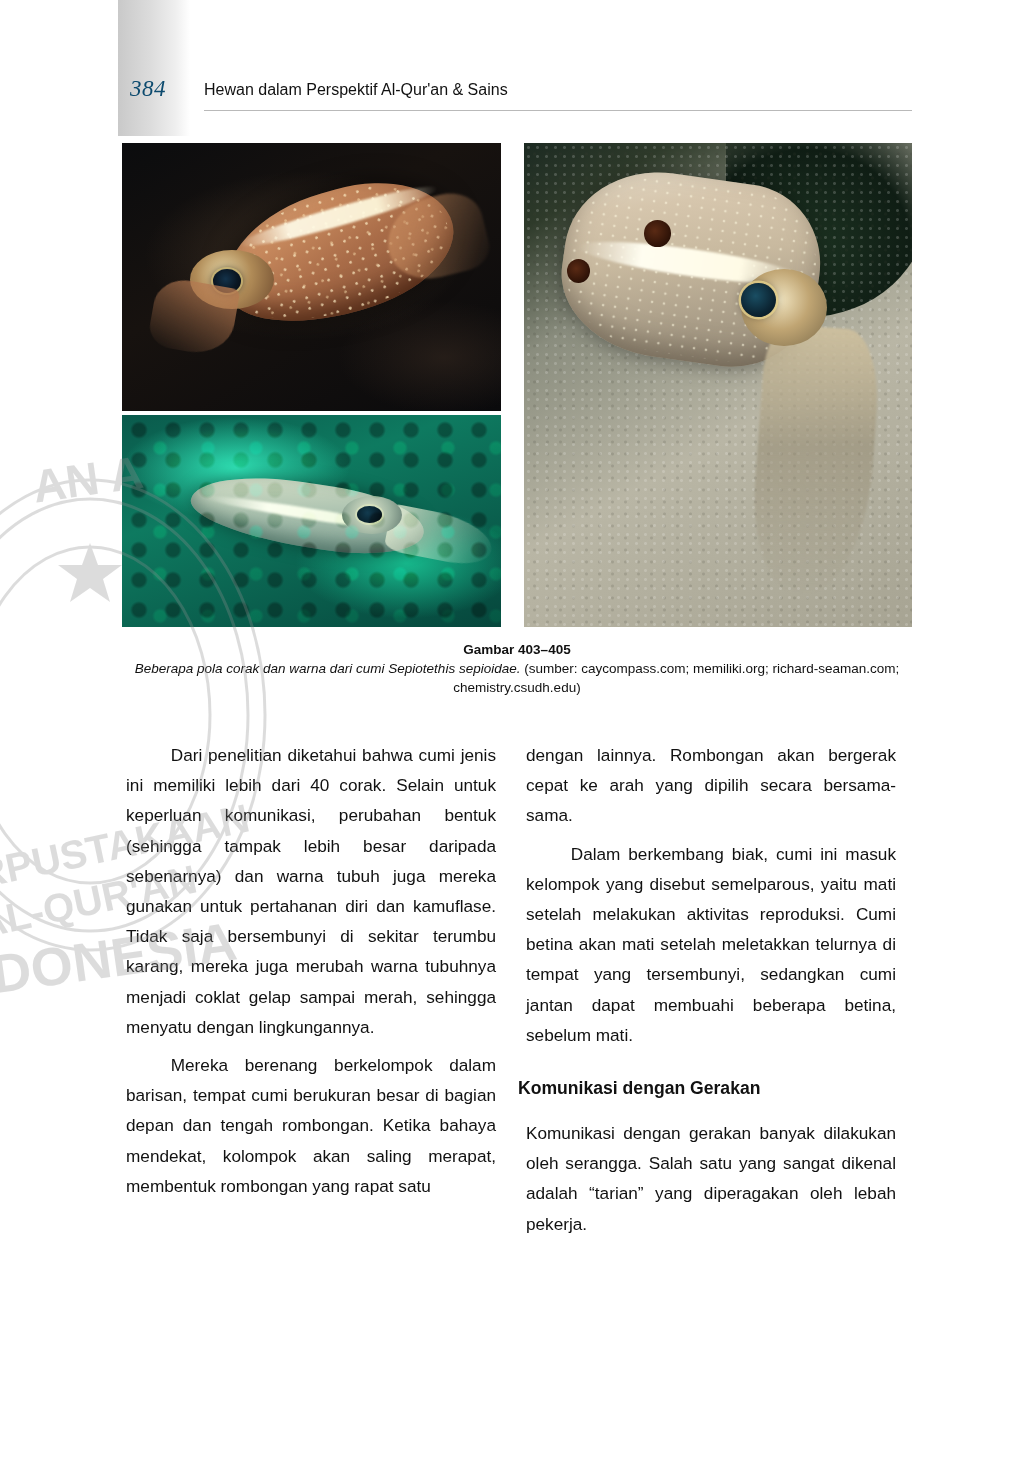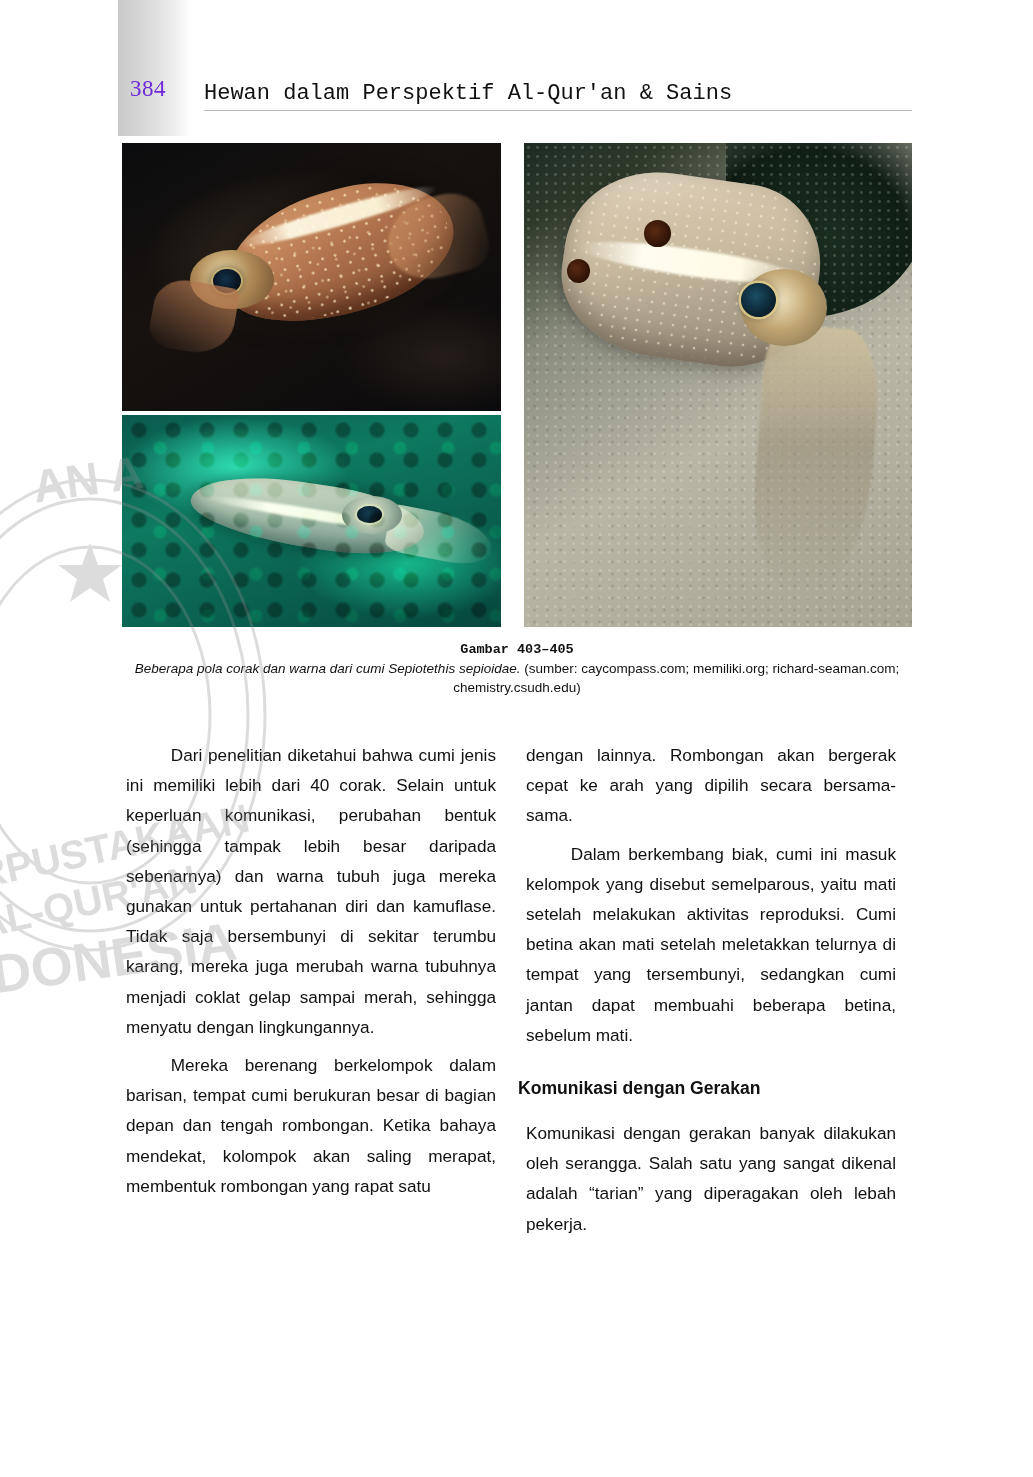--- a/index.html
+++ b/index.html
@@ -34,28 +34,29 @@
     width: 790px;
     height: 40px;
   }
   .header-pagenum {
     position: absolute;
     left: 8px;
     top: 0px;
     font-family: "Liberation Serif", serif;
     font-size: 23px;
     letter-spacing: 0.5px;
-    color: #6d28d9;
+    color: #0c4a6e;
+    font-style: italic;
   }
   .header-title {
     position: absolute;
     left: 82px;
     top: 5px;
-    font-family: Liberation Mono, monospace;
-    font-size: 22px;
+    font-family: Liberation Sans, sans-serif;
+    font-size: 16px;
     color: #111;
     white-space: nowrap;
   }
   .header-rule {
     position: absolute;
     left: 82px;
     top: 34px;
     width: 708px;
     height: 1px;
     background: #b9b9b9;
@@ -257,21 +258,21 @@
     position: absolute;
     left: 122px;
     top: 640px;
     width: 790px;
     text-align: center;
     font-family: "Liberation Sans", sans-serif;
     font-size: 13.5px;
     line-height: 19px;
     color: #111;
   }
-  .caption .cap-title { font-weight: bold; font-family: Liberation Mono, monospace; }
+  .caption .cap-title { font-weight: bold; }
   .caption .cap-body { font-style: italic; }
   .caption .cap-src { font-style: normal; }
 
   
   .columns {
     position: absolute;
     left: 118px;
     top: 732px;
     width: 800px;
     height: 630px;

